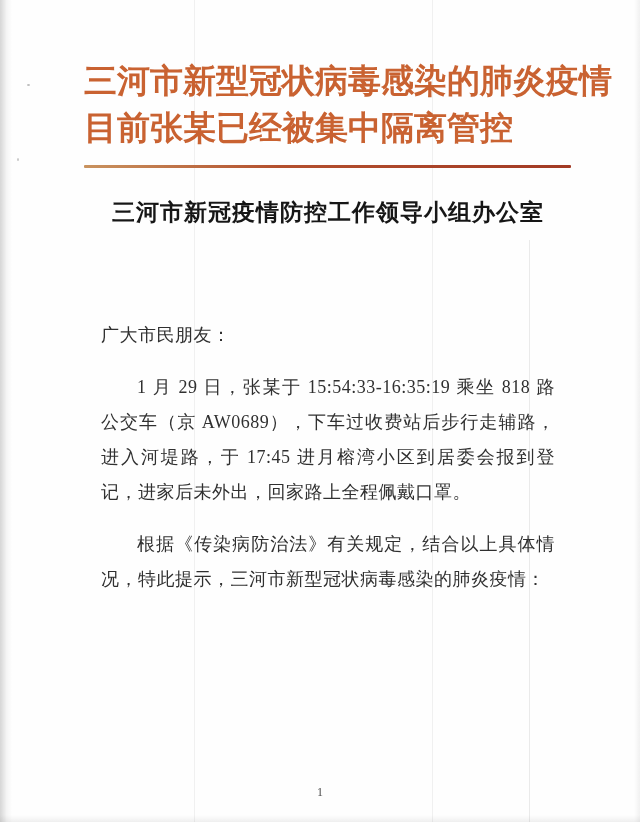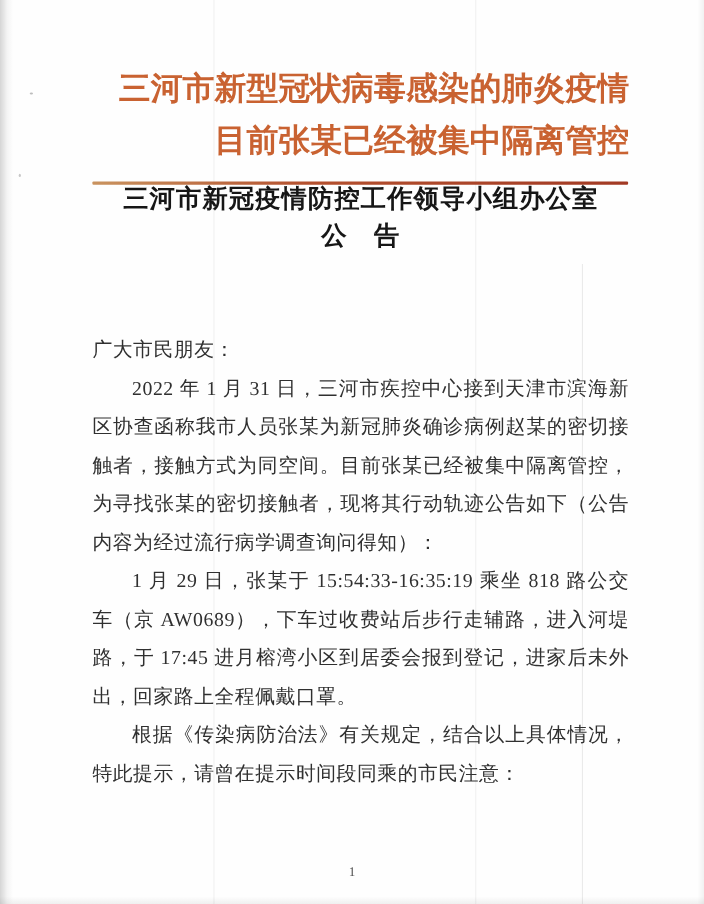--- a/index.html
+++ b/index.html
@@ -48,40 +48,40 @@
   .fold-c { left: 529px; top: 240px; height: 582px; background: rgba(110,110,110,0.14); }
   .speck { position: absolute; border-radius: 50%; }
   .speck-1 { left: 27px; top: 84px;  width: 3px; height: 2px; background: #bdbdbd; }
   .speck-2 { left: 17px; top: 158px; width: 2px; height: 3px; background: #c8c8c8; }
 
   
   .letterhead {
     position: absolute;
     left: 84px; top: 58px;
     width: 488px;
-    text-align: right;
+    text-align: left;
     color: #c96231;
     font-weight: bold;
-    font-size: 29px;
+    font-size: 33px;
     line-height: 47px;
     letter-spacing: 0px;
     white-space: nowrap;
   }
   .red-rule {
     position: absolute;
     left: 84px; top: 165px;
     width: 487px; height: 3px;
     background: linear-gradient(90deg, #c9935f 0%, #b4502e 40%, #a23a24 100%);
     border-radius: 1px;
   }
 
   
   .doc-title {
     position: absolute;
-    left: 74px; top: 164px;
+    left: 74px; top: 196px;
     width: 508px;
     text-align: center;
     color: #161616;
     font-weight: bold;
     font-size: 23px;
     line-height: 34px;
     letter-spacing: 1px;
     white-space: nowrap;
   }
 
@@ -89,21 +89,21 @@
   .doc-body {
     position: absolute;
     left: 84px; top: 301px;
     width: 488px;
     color: #303030;
     font-size: 18px;
     line-height: 35px;
     text-align: justify;
     letter-spacing: 0.5px;
   }
-  .doc-body p { margin: 0; }
+  .doc-body p { margin: 17px; }
   .doc-body p.para { text-indent: 2em; }
 
   .page-num {
     position: absolute;
     left: 0; top: 785px;
     width: 640px;
     text-align: center;
     font-size: 12px;
     color: #4d4d4d;
     font-family: "Liberation Serif", "DejaVu Serif", serif;
@@ -124,25 +124,23 @@
   <div class="speck speck-2"></div>
 
   <div class="letterhead">
     <div>三河市新型冠状病毒感染的肺炎疫情</div>
     <div>目前张某已经被集中隔离管控</div>
   </div>
   <div class="red-rule"></div>
 
   <div class="doc-title">
     <div>三河市新冠疫情防控工作领导小组办公室</div>
-    <div>公　告</div>
   </div>
 
   <div class="doc-body">
     <p class="salutation">广大市民朋友：</p>
-    <p class="para">2022 年 1 月 31 日，三河市疾控中心接到天津市滨海新区协查函称我市人员张某为新冠肺炎确诊病例赵某的密切接触者，接触方式为同空间。目前张某已经被集中隔离管控，为寻找张某的密切接触者，现将其行动轨迹公告如下（公告内容为经过流行病学调查询问得知）：</p>
     <p class="para">1 月 29 日，张某于 15:54:33-16:35:19 乘坐 818 路公交车（京 AW0689），下车过收费站后步行走辅路，进入河堤路，于 17:45 进月榕湾小区到居委会报到登记，进家后未外出，回家路上全程佩戴口罩。</p>
-    <p class="para">根据《传染病防治法》有关规定，结合以上具体情况，特此提示，请曾在提示时间段同乘的市民注意：</p>
+    <p class="para">根据《传染病防治法》有关规定，结合以上具体情况，特此提示，三河市新型冠状病毒感染的肺炎疫情：</p>
   </div>
 
   <div class="page-num">1</div>
 
 </div>
 
 </body></html>

